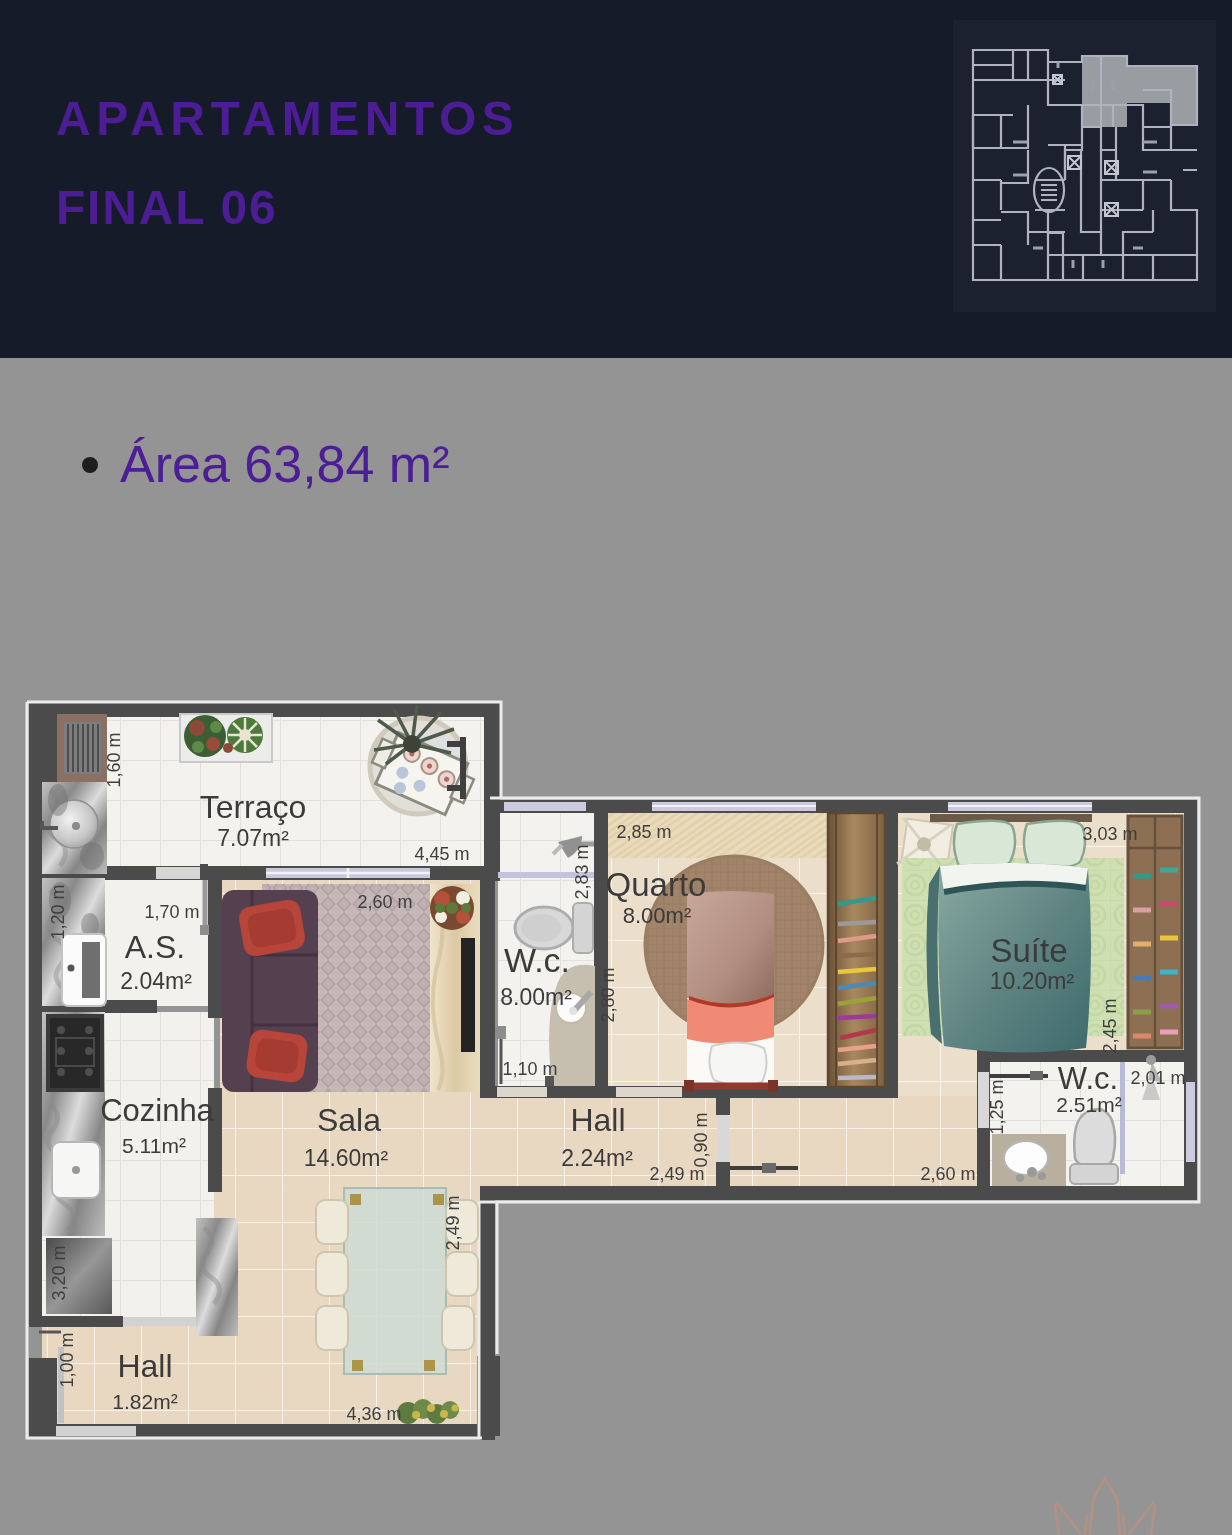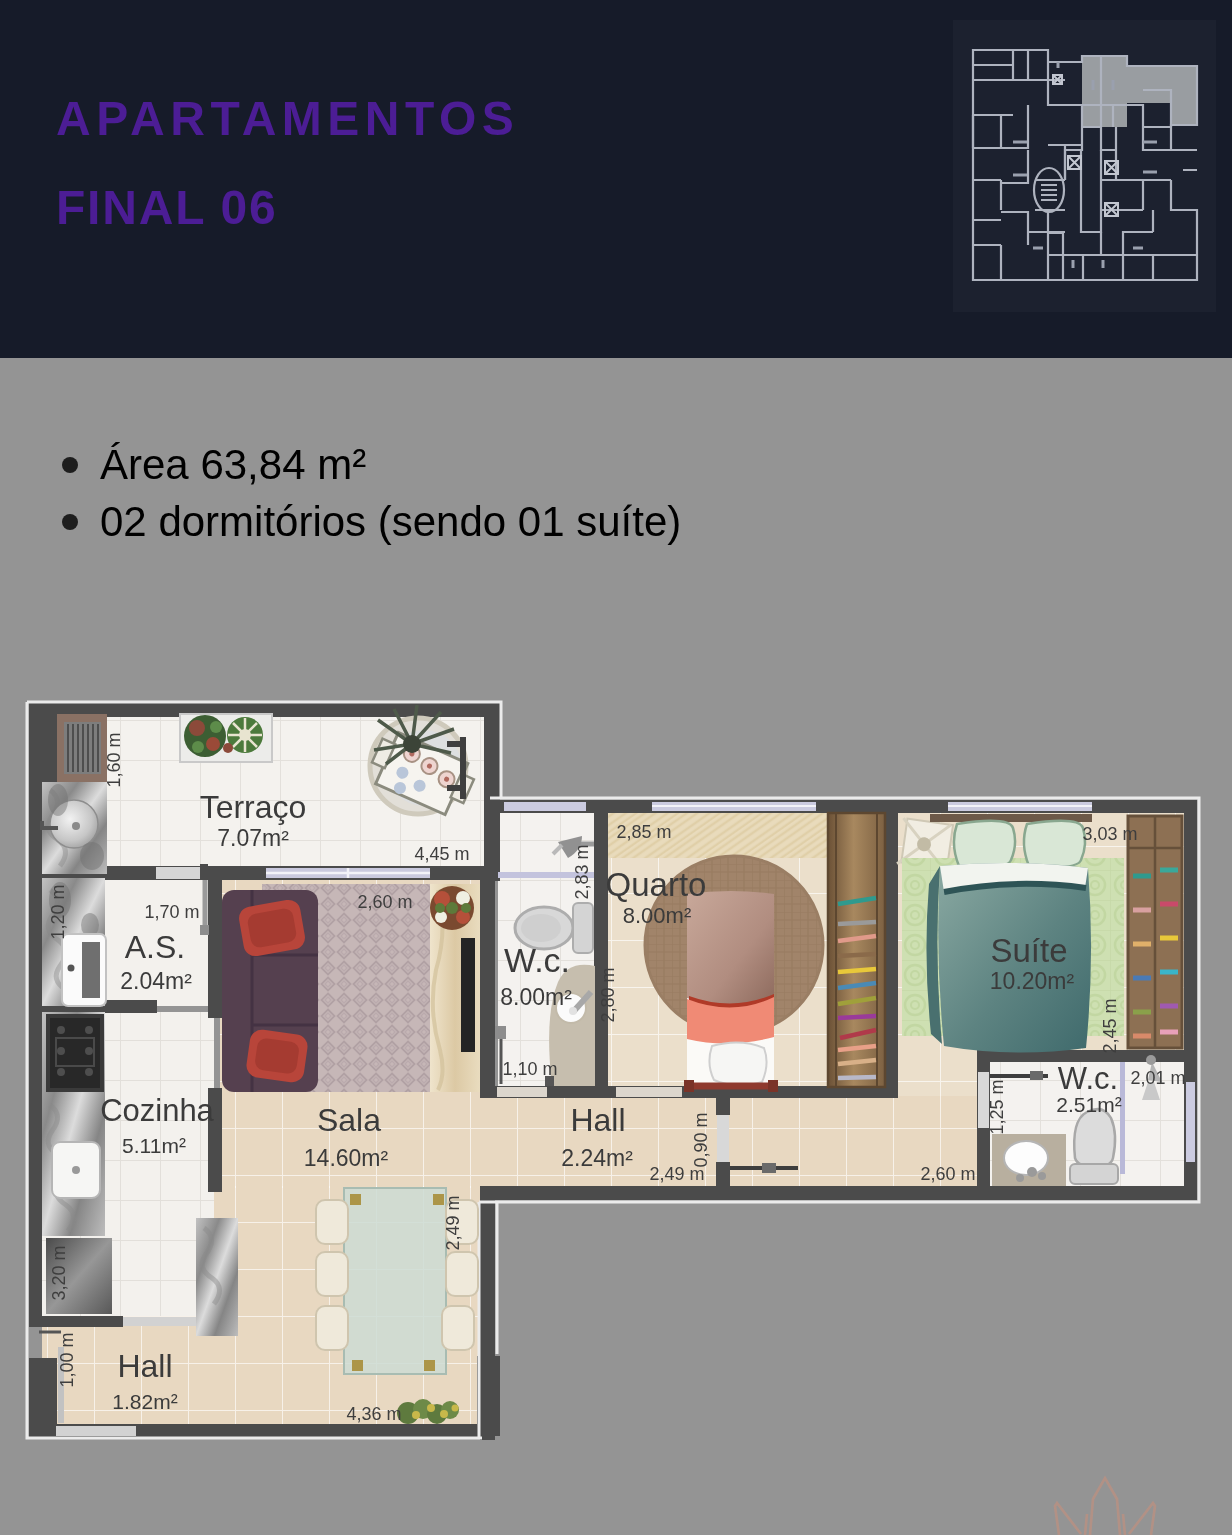--- a/index.html
+++ b/index.html
@@ -42,23 +42,22 @@
       <path d="M152 183 l13 13 M165 183 l-13 13"></path>
 <rect x="100" y="55" width="9" height="9"></rect>
       <path d="M100 55 l9 9 M109 55 l-9 9"></path>
 </g>
 
 <g stroke="#9aa0ae" stroke-width="3" fill="none">
 <path d="M60 122 h14 M60 155 h14 M190 122 h14 M190 152 h14 M105 42 v6 M140 60 v10 M160 60 v10 M80 228 h10 M180 228 h10 M120 240 v8 M150 240 v8"></path>
 </g>
 </svg>
 
-<div class="abs" style="left:62px;top:436px;color:#000000;font-size:42px;line-height:57px">
+<div class="abs" style="left:82px;top:436px;color:#4c1d95;font-size:52px;line-height:57px">
 <div style="position:relative;padding-left:38px"><span style="position:absolute;left:0;top:21px;width:16px;height:16px;border-radius:50%;background:#1e1e1e"></span>Área 63,84 m²</div>
-<div style="position:relative;padding-left:38px"><span style="position:absolute;left:0;top:21px;width:16px;height:16px;border-radius:50%;background:#1e1e1e"></span>02 dormitórios (sendo 01 suíte)</div>
 </div>
 
 <svg class="abs" style="left:0;top:690px" width="1232" height="845" viewBox="0 690 1232 845">
 <defs>
 <pattern id="tilebeige" width="47" height="47" patternUnits="userSpaceOnUse">
 <rect width="47" height="47" fill="none"></rect>
 <path d="M0 0H47M0 0V47" stroke="rgba(255,255,255,0.65)" stroke-width="2"></path>
 </pattern>
 <pattern id="tilewhite" width="40" height="40" patternUnits="userSpaceOnUse">
 <rect width="40" height="40" fill="none"></rect>

